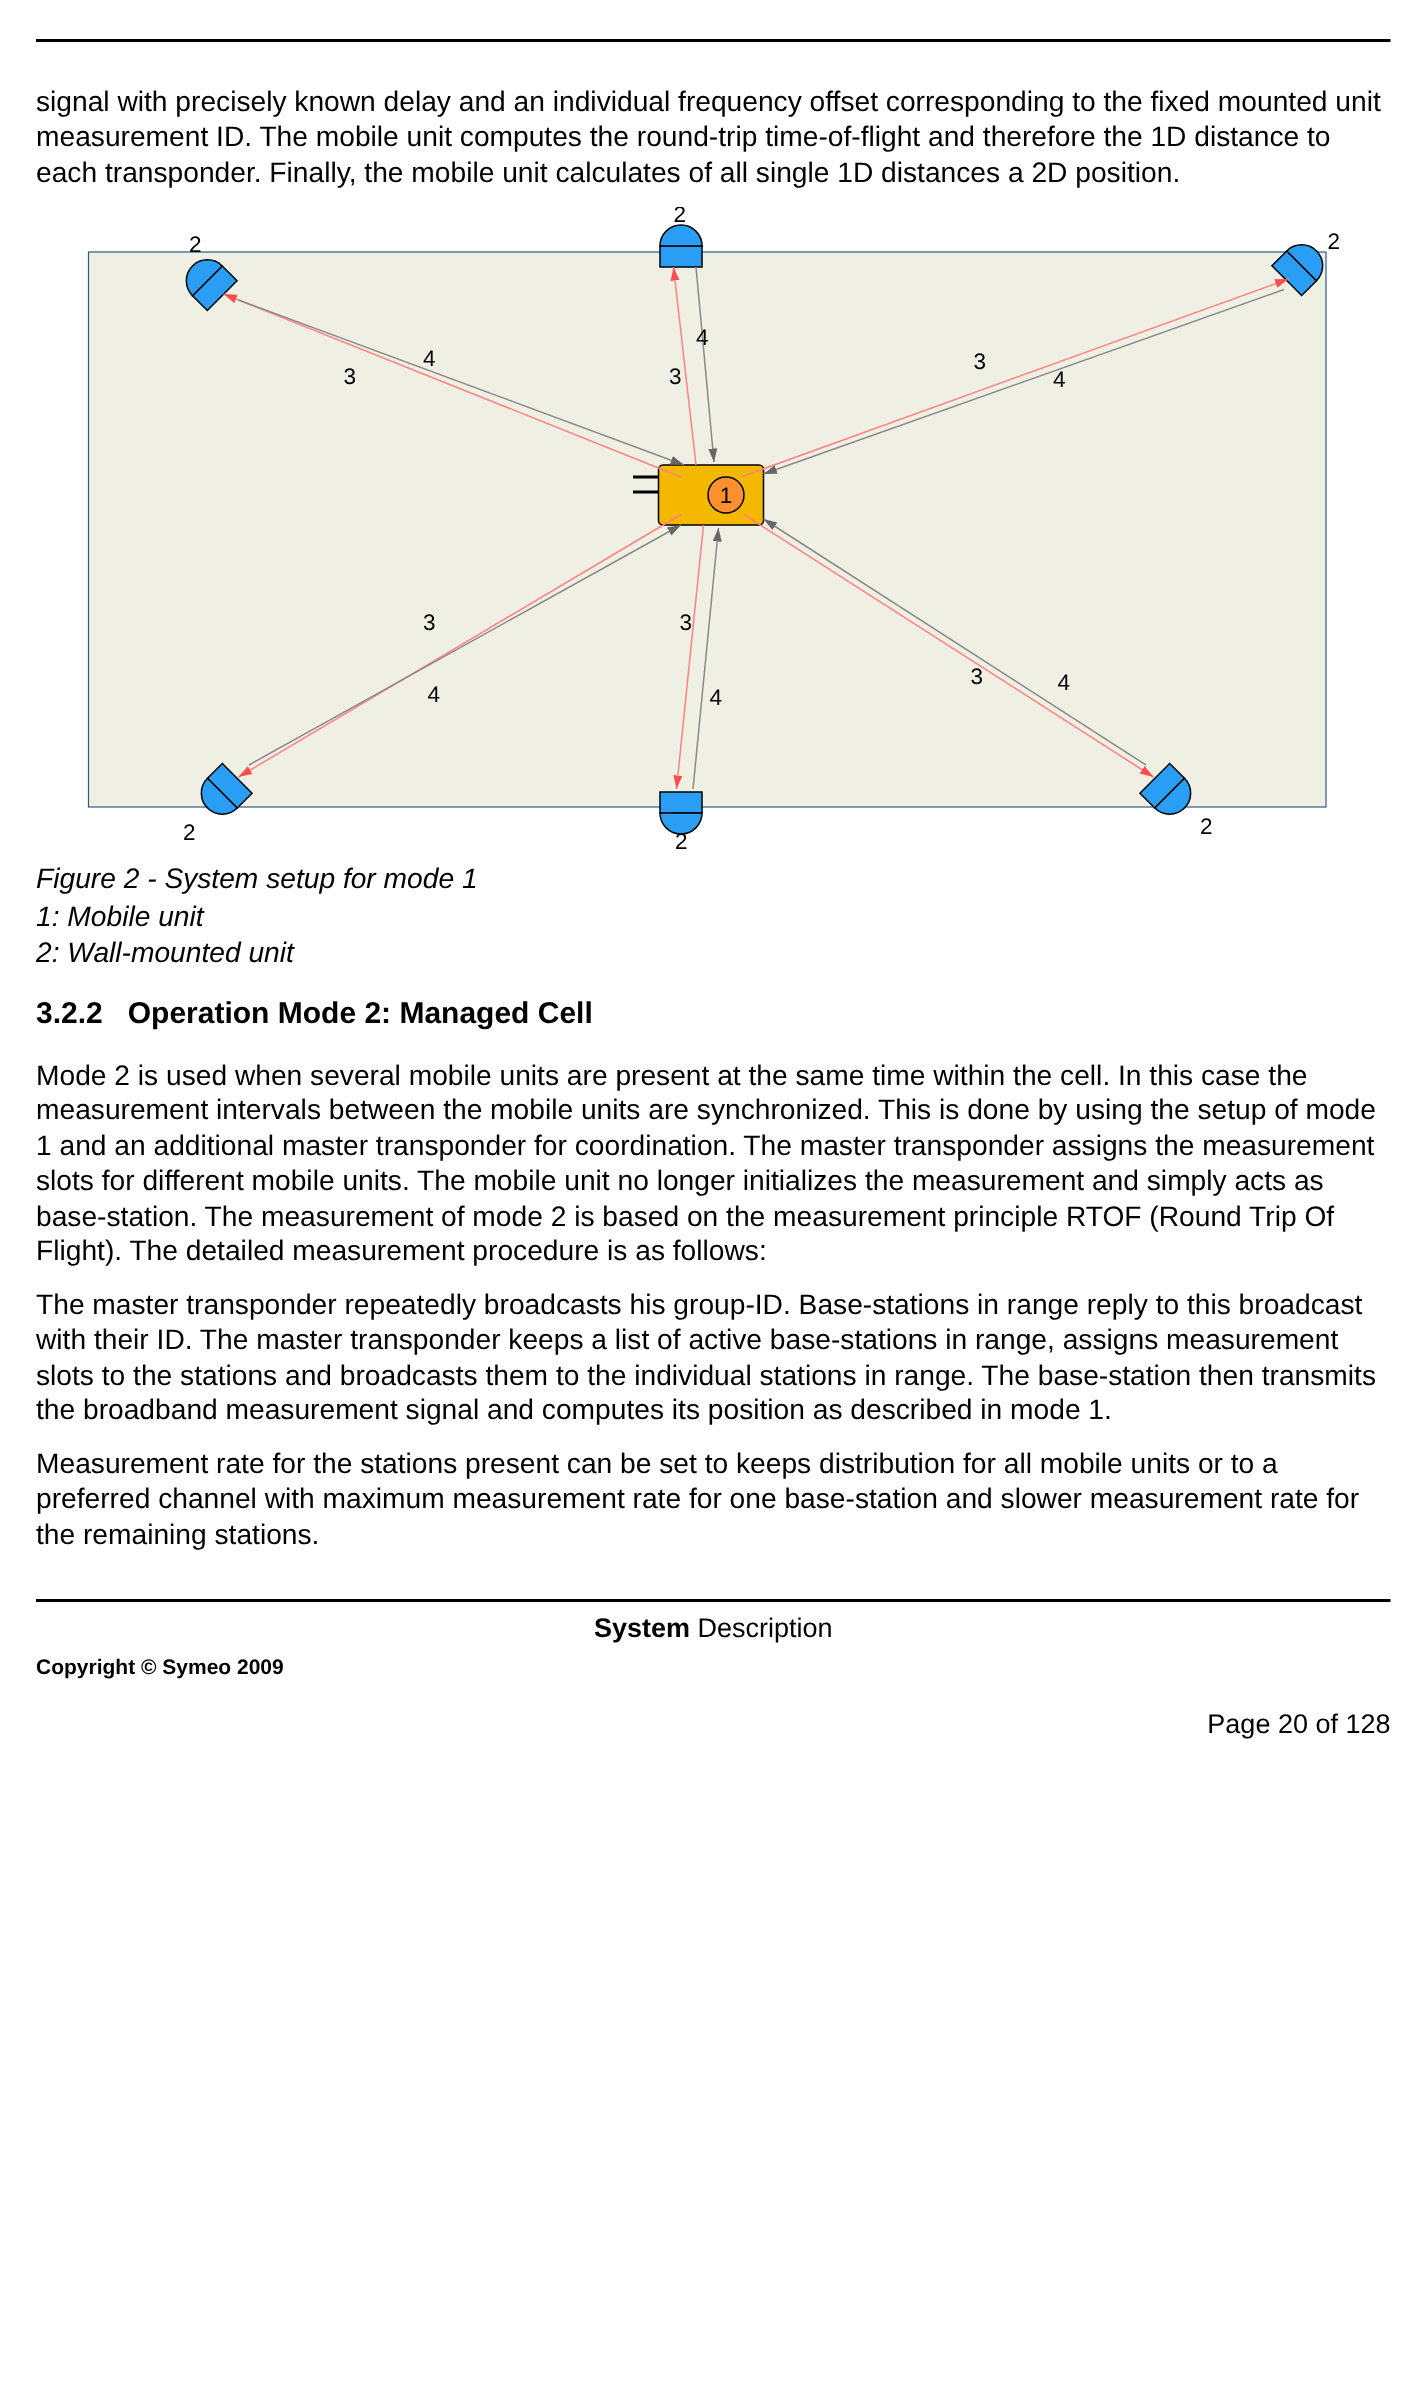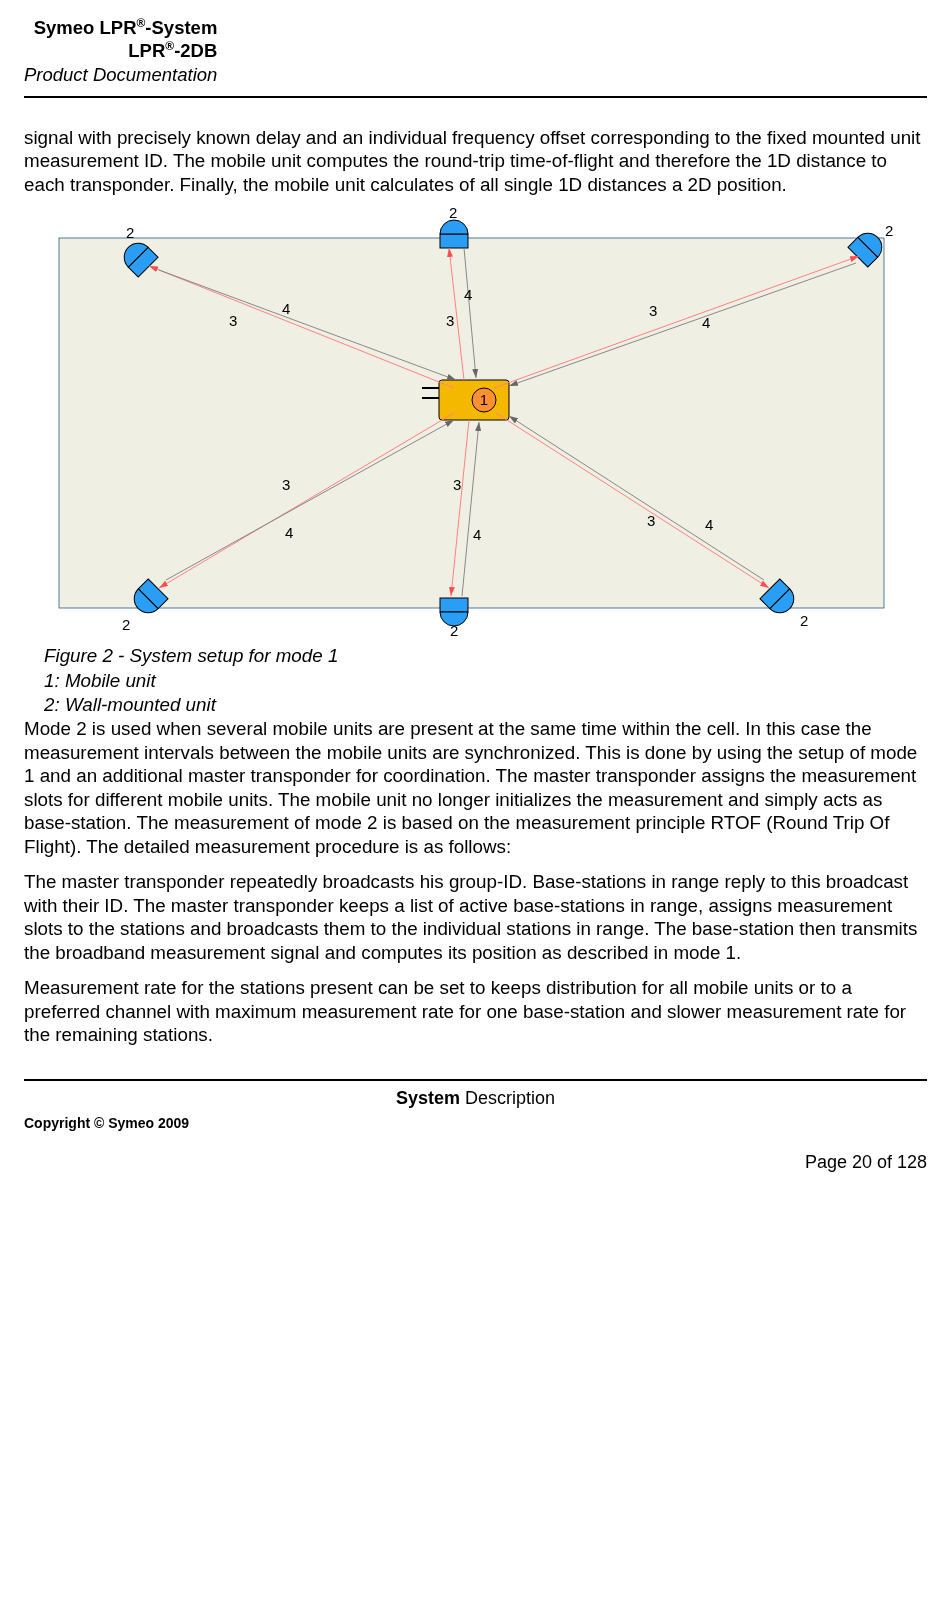--- a/index.html
+++ b/index.html
@@ -23,43 +23,34 @@
   .logo-block { display: flex; align-items: center; }
   .logo-svg { width: 220px; height: 70px; }
   .header-text { text-align: right; font-size: 18.5px; line-height: 1.25; }
   .header-text .title1, .header-text .title2 { font-weight: bold; }
   .header-text .sub { font-style: italic; }
   sup { font-size: 0.65em; }
   .hr-thick { border: none; border-top: 2.5px solid #000; margin: 6px 0 28px 0; }
   .body-p { margin-bottom: 12px; text-align: left; }
   .figure-wrap { width: 100%; margin: 6px 0 0 0; }
   .figure-svg { width: 900px; height: 430px; display: block; }
-  .caption { font-style: italic; margin-top: 6px; line-height: 1.3; margin-left: 20px; }
+  .caption { font-style: italic; margin-top: 6px; line-height: 1.3; }
   .h322 { font-weight: bold; font-size: 20px; margin: 16px 0 16px 0; }
   .footer-sep { border: none; border-top: 2.5px solid #000; margin: 32px 0 6px 0; }
   .footer-center { text-align: center; font-size: 18px; margin-bottom: 6px; }
   .footer-center b { font-weight: bold; }
   .copyright { font-size: 14px; font-weight: bold; margin-top: 4px; }
   .page-num { text-align: right; font-size: 18px; margin-top: 18px; }
 </style>
 </head>
 <body>
 
 <div class="page">
 
   <div class="header-row">
-    <div class="header-text">
-      <div class="title1">
-        <span>Symeo LPR</span><sup>®</sup><span>-System</span>
-      </div>
-      <div class="title2">
-        <span>LPR</span><sup>®</sup><span>-2DB</span>
-      </div>
-      <div class="sub">Product Documentation</div>
-    </div>
   </div>
 
   <hr class="hr-thick">
 
   <p class="body-p">signal with precisely known delay and an individual frequency offset corresponding to the fixed mounted unit measurement ID. The mobile unit computes the round-trip time-of-flight and therefore the 1D distance to each transponder. Finally, the mobile unit calculates of all single 1D distances a 2D position.</p>
 
   <div class="figure-wrap">
     <svg class="figure-svg" viewBox="0 0 900 430">
       <defs>
         <marker id="arrR" markerWidth="10" markerHeight="10" refX="9" refY="3" orient="auto">
@@ -156,20 +147,23 @@
       </g>
     </svg>
 
     <div class="caption">
       <div>Figure 2 - System setup for mode 1</div>
       <div>1: Mobile unit</div>
       <div>2: Wall-mounted unit</div>
     </div>
   </div>
 
+  <h3 class="h322">
+    <span>3.2.2</span>&nbsp;&nbsp;&nbsp;<span>Operation Mode 2: Managed Cell</span>
+  </h3>
 
   <p class="body-p">Mode 2 is used when several mobile units are present at the same time within the cell. In this case the measurement intervals between the mobile units are synchronized. This is done by using the setup of mode 1 and an additional master transponder for coordination. The master transponder assigns the measurement slots for different mobile units. The mobile unit no longer initializes the measurement and simply acts as base-station. The measurement of mode 2 is based on the measurement principle RTOF (Round Trip Of Flight). The detailed measurement procedure is as follows:</p>
   <p class="body-p">The master transponder repeatedly broadcasts his group-ID. Base-stations in range reply to this broadcast with their ID. The master transponder keeps a list of active base-stations in range, assigns measurement slots to the stations and broadcasts them to the individual stations in range. The base-station then transmits the broadband measurement signal and computes its position as described in mode 1.</p>
   <p class="body-p">Measurement rate for the stations present can be set to keeps distribution for all mobile units or to a preferred channel with maximum measurement rate for one base-station and slower measurement rate for the remaining stations.</p>
 
   <hr class="footer-sep">
 
   <div class="footer-center">
     <b>System</b><span> Description</span>
   </div>

